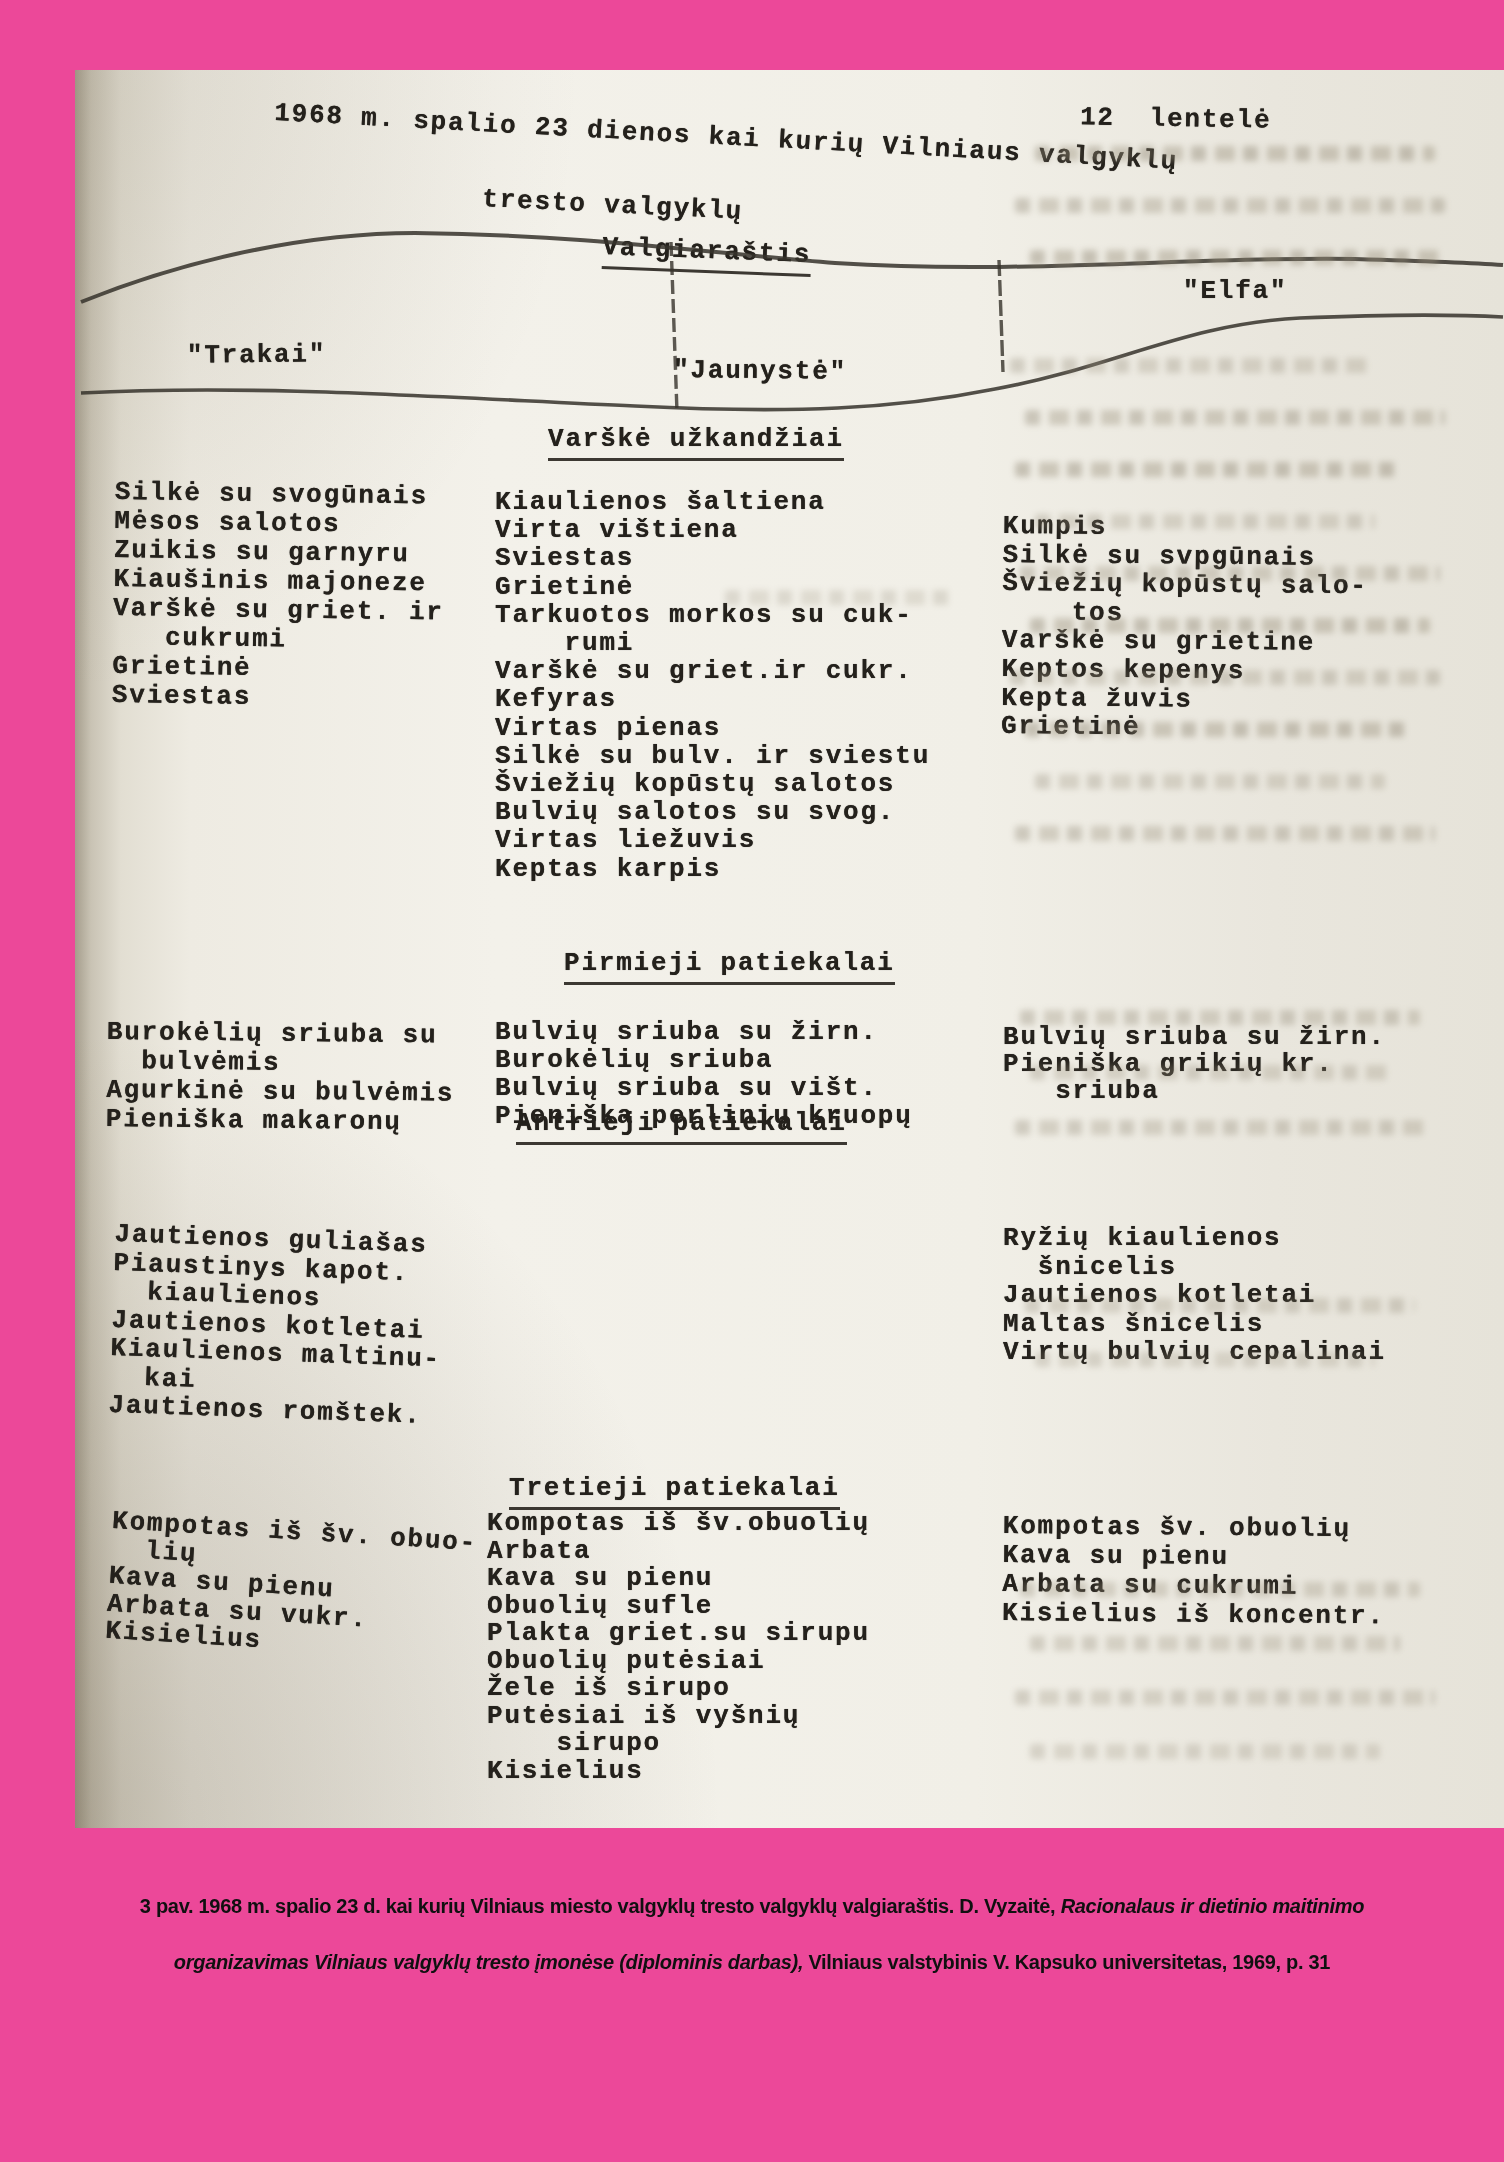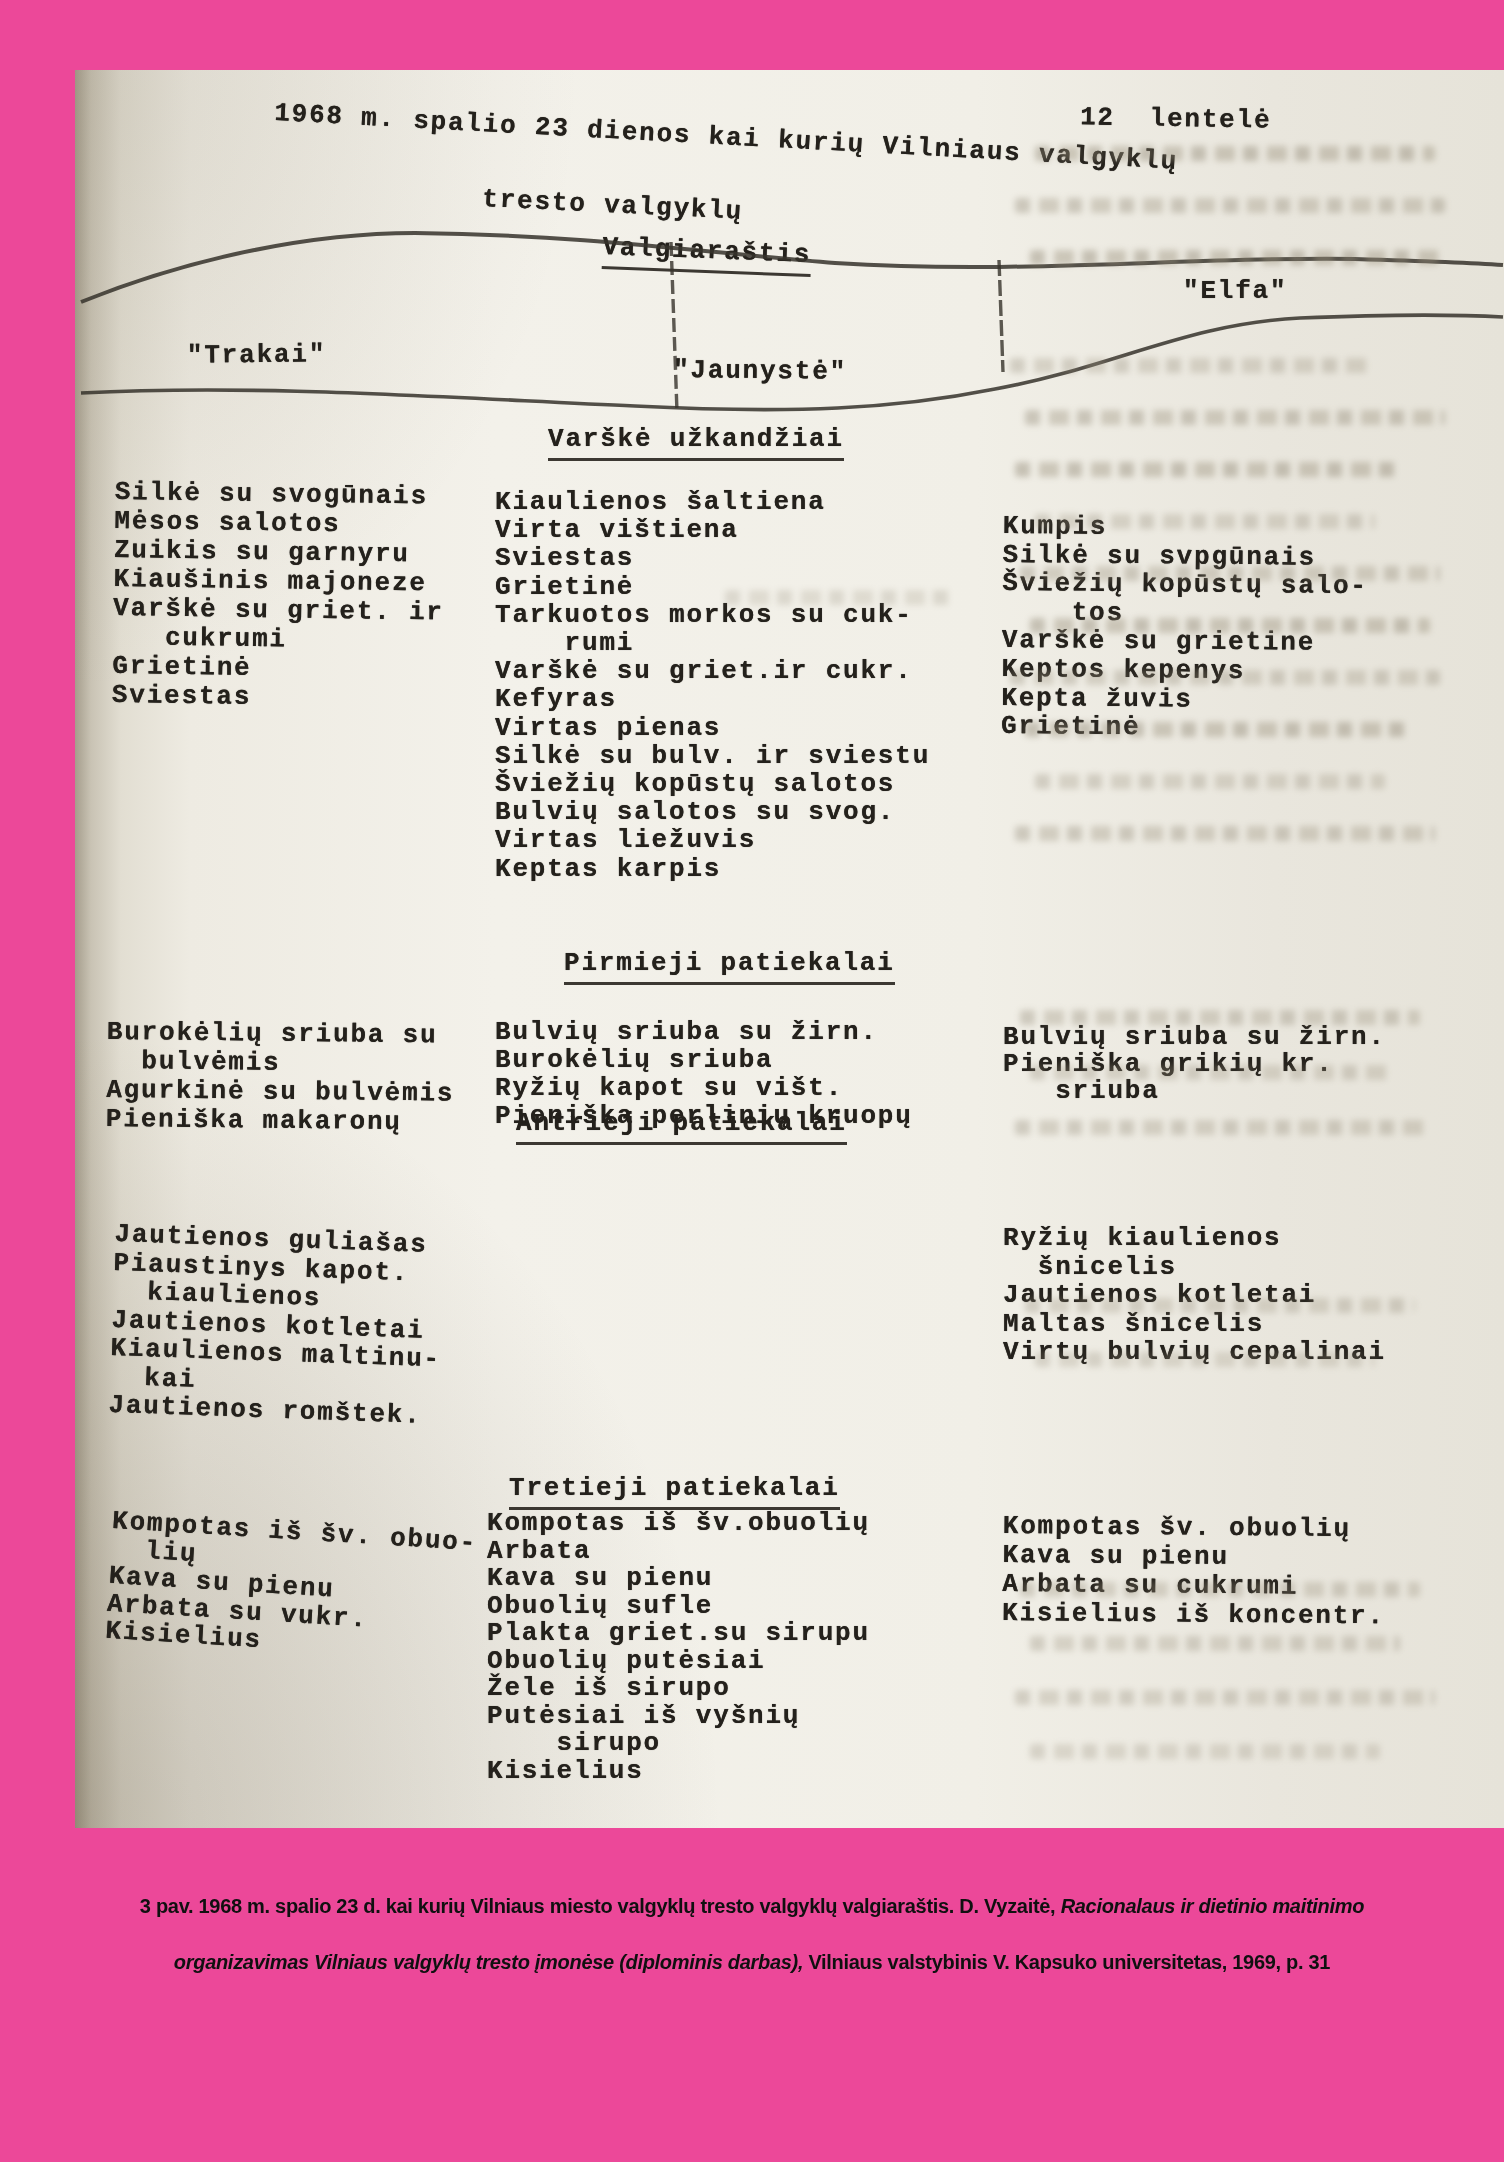--- a/index.html
+++ b/index.html
@@ -58,21 +58,21 @@
     <div class="tw" style="left:598px;top:288px;transform:rotate(.6deg);">"Jaunystė"</div>
     <div class="tw" style="left:1108px;top:208px;">"Elfa"</div>
 
     <div class="tw" style="left:473px;top:356px;"><span class="u">Varškė užkandžiai</span></div>
     <div class="tw menu-col" style="left:40px;top:408px;line-height:29px;transform:rotate(.8deg);transform-origin:left top;"><div class="menu-line">Silkė su svogūnais</div><div class="menu-line">Mėsos salotos</div><div class="menu-line">Zuikis su garnyru</div><div class="menu-line">Kiaušinis majoneze</div><div class="menu-line">Varškė su griet. ir</div><div class="menu-line">   cukrumi</div><div class="menu-line">Grietinė</div><div class="menu-line">Sviestas</div></div>
     <div class="tw menu-col" style="left:420px;top:418px;line-height:28.2px;"><div class="menu-line">Kiaulienos šaltiena</div><div class="menu-line">Virta vištiena</div><div class="menu-line">Sviestas</div><div class="menu-line">Grietinė</div><div class="menu-line">Tarkuotos morkos su cuk-</div><div class="menu-line">    rumi</div><div class="menu-line">Varškė su griet.ir cukr.</div><div class="menu-line">Kefyras</div><div class="menu-line">Virtas pienas</div><div class="menu-line">Silkė su bulv. ir sviestu</div><div class="menu-line">Šviežių kopūstų salotos</div><div class="menu-line">Bulvių salotos su svog.</div><div class="menu-line">Virtas liežuvis</div><div class="menu-line">Keptas karpis</div></div>
     <div class="tw menu-col" style="left:928px;top:442px;line-height:28.6px;transform:rotate(.5deg);transform-origin:left top;"><div class="menu-line">Kumpis</div><div class="menu-line">Silkė su svpgūnais</div><div class="menu-line">Šviežių kopūstų salo-</div><div class="menu-line">    tos</div><div class="menu-line">Varškė su grietine</div><div class="menu-line">Keptos kepenys</div><div class="menu-line">Kepta žuvis</div><div class="menu-line">Grietinė</div></div>
 
     <div class="tw" style="left:441px;top:880px;margin-left:48px;"><span class="u">Pirmieji patiekalai</span></div>
     <div class="tw menu-col" style="left:32px;top:948px;line-height:29px;transform:rotate(.6deg);transform-origin:left top;"><div class="menu-line">Burokėlių sriuba su</div><div class="menu-line">  bulvėmis</div><div class="menu-line">Agurkinė su bulvėmis</div><div class="menu-line">Pieniška makaronų</div></div>
-    <div class="tw menu-col" style="left:420px;top:948px;line-height:28px;"><div class="menu-line">Bulvių sriuba su žirn.</div><div class="menu-line">Burokėlių sriuba</div><div class="menu-line">Ryžių kapot su višt.</div><div class="menu-line">Pieniška perlinių kruopų</div></div>
+    <div class="tw menu-col" style="left:420px;top:948px;line-height:28px;"><div class="menu-line">Bulvių sriuba su žirn.</div><div class="menu-line">Burokėlių sriuba</div><div class="menu-line">Bulvių sriuba su višt.</div><div class="menu-line">Pieniška perlinių kruopų</div></div>
     <div class="tw menu-col" style="left:928px;top:954px;line-height:27px;"><div class="menu-line">Bulvių sriuba su žirn.</div><div class="menu-line">Pieniška grikių kr.</div><div class="menu-line">   sriuba</div></div>
 
     <div class="tw" style="left:441px;top:1040px;"><span class="u">Antrieji patiekalai</span></div>
     <div class="tw menu-col" style="left:40px;top:1150px;line-height:28.5px;transform:rotate(2deg);transform-origin:left top;"><div class="menu-line">Jautienos guliašas</div><div class="menu-line">Piaustinys kapot.</div><div class="menu-line">  kiaulienos</div><div class="menu-line">Jautienos kotletai</div><div class="menu-line">Kiaulienos maltinu-</div><div class="menu-line">  kai</div><div class="menu-line">Jautienos romštek.</div></div>
     <div class="tw menu-col" style="left:928px;top:1154px;line-height:28.5px;"><div class="menu-line">Ryžių kiaulienos</div><div class="menu-line">  šnicelis</div><div class="menu-line">Jautienos kotletai</div><div class="menu-line">Maltas šnicelis</div><div class="menu-line">Virtų bulvių cepalinai</div></div>
 
     <div class="tw" style="left:434px;top:1394px;margin-top:11px;"><span class="u">Tretieji patiekalai</span></div>
     <div class="tw menu-col" style="left:38px;top:1438px;line-height:27.5px;transform:rotate(3.5deg);transform-origin:left top;"><div class="menu-line">Kompotas iš šv. obuo-</div><div class="menu-line">  lių</div><div class="menu-line">Kava su pienu</div><div class="menu-line">Arbata su vukr.</div><div class="menu-line">Kisielius</div></div>
     <div class="tw menu-col" style="left:412px;top:1440px;line-height:27.5px;"><div class="menu-line">Kompotas iš šv.obuolių</div><div class="menu-line">Arbata</div><div class="menu-line">Kava su pienu</div><div class="menu-line">Obuolių sufle</div><div class="menu-line">Plakta griet.su sirupu</div><div class="menu-line">Obuolių putėsiai</div><div class="menu-line">Žele iš sirupo</div><div class="menu-line">Putėsiai iš vyšnių</div><div class="menu-line">    sirupo</div><div class="menu-line">Kisielius</div></div>
     <div class="tw menu-col" style="left:928px;top:1442px;line-height:29px;transform:rotate(.5deg);transform-origin:left top;"><div class="menu-line">Kompotas šv. obuolių</div><div class="menu-line">Kava su pienu</div><div class="menu-line">Arbata su cukrumi</div><div class="menu-line">Kisielius iš koncentr.</div></div>

